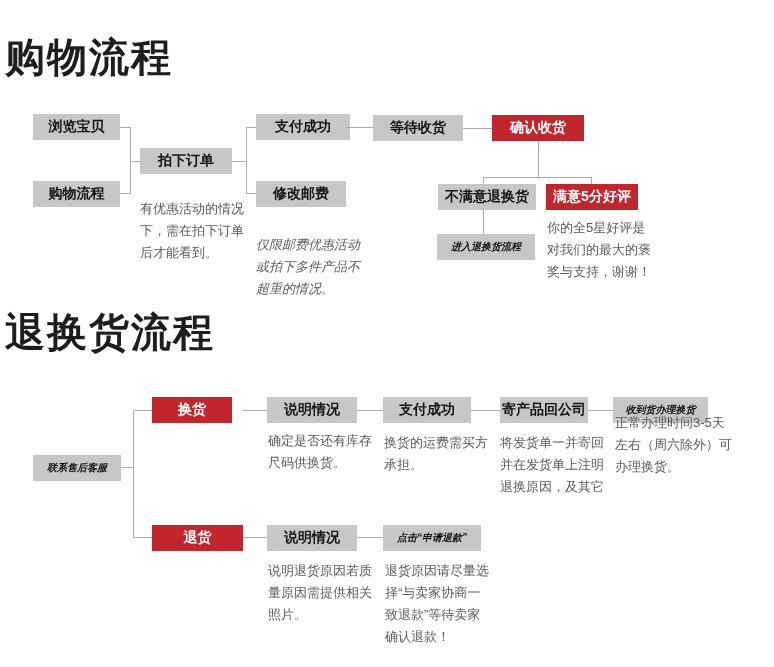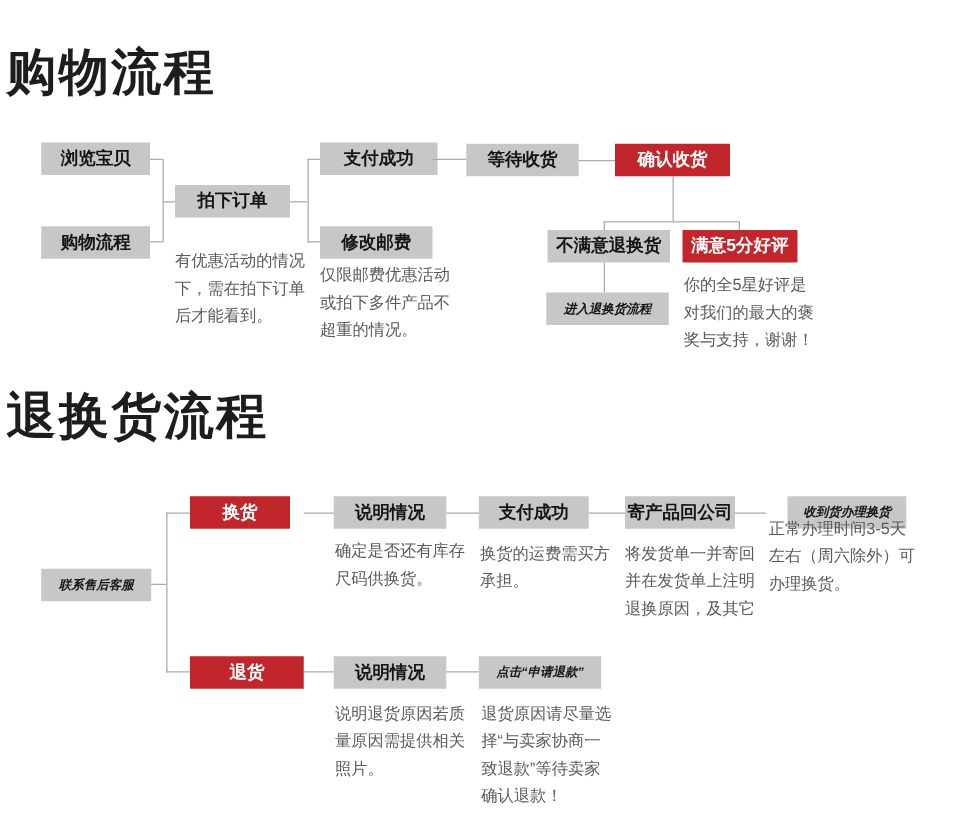--- a/index.html
+++ b/index.html
@@ -63,40 +63,40 @@
   <div class="hline" style="left:483px;top:177px;width:108px;"></div>
   <div class="vline" style="left:483px;top:177px;height:7px;"></div>
   <div class="vline" style="left:591px;top:177px;height:7px;"></div>
   <div class="vline" style="left:483px;top:210px;height:24px;"></div>
 
   <div class="note" style="left:140px;top:198px;">
       <div>有优惠活动的情况</div>
       <div>下，需在拍下订单</div>
       <div>后才能看到。</div>
     </div>
-  <div class="note" style="left:256px;top:209px;">
+  <div class="note" style="left:256px;top:234px;font-style:italic;">
       <div>仅限邮费优惠活动</div>
       <div>或拍下多件产品不</div>
       <div>超重的情况。</div>
     </div>
   <div class="note" style="left:547px;top:217px;">
       <div>你的全5星好评是</div>
       <div>对我们的最大的褒</div>
       <div>奖与支持，谢谢！</div>
     </div>
 
   <div class="title" style="left:5px;top:305px;">退换货流程</div>
 
   <div class="box small" style="left:33px;top:455px;width:88px;">联系售后客服</div>
   <div class="box red" style="left:152px;top:397px;width:80px;">换货</div>
   <div class="box red" style="left:152px;top:525px;width:91px;">退货</div>
   <div class="box" style="left:267px;top:397px;width:90px;">说明情况</div>
   <div class="box" style="left:383px;top:397px;width:88px;">支付成功</div>
   <div class="box" style="left:500px;top:397px;width:88px;">寄产品回公司</div>
-  <div class="box small" style="left:613px;top:397px;width:95px;margin-left:17px;">收到货办理换货</div>
+  <div class="box small" style="left:613px;top:397px;width:95px;">收到货办理换货</div>
   <div class="box" style="left:267px;top:525px;width:90px;">说明情况</div>
   <div class="box small" style="left:383px;top:525px;width:98px;">点击“申请退款”</div>
 
   <div class="hline" style="left:121px;top:467px;width:12px;"></div>
   <div class="vline" style="left:133px;top:410px;height:128px;"></div>
   <div class="hline" style="left:133px;top:410px;width:19px;"></div>
   <div class="hline" style="left:133px;top:537px;width:19px;"></div>
   <div class="hline" style="left:243px;top:410px;width:24px;"></div>
   <div class="hline" style="left:357px;top:410px;width:26px;"></div>
   <div class="hline" style="left:471px;top:410px;width:29px;"></div>

